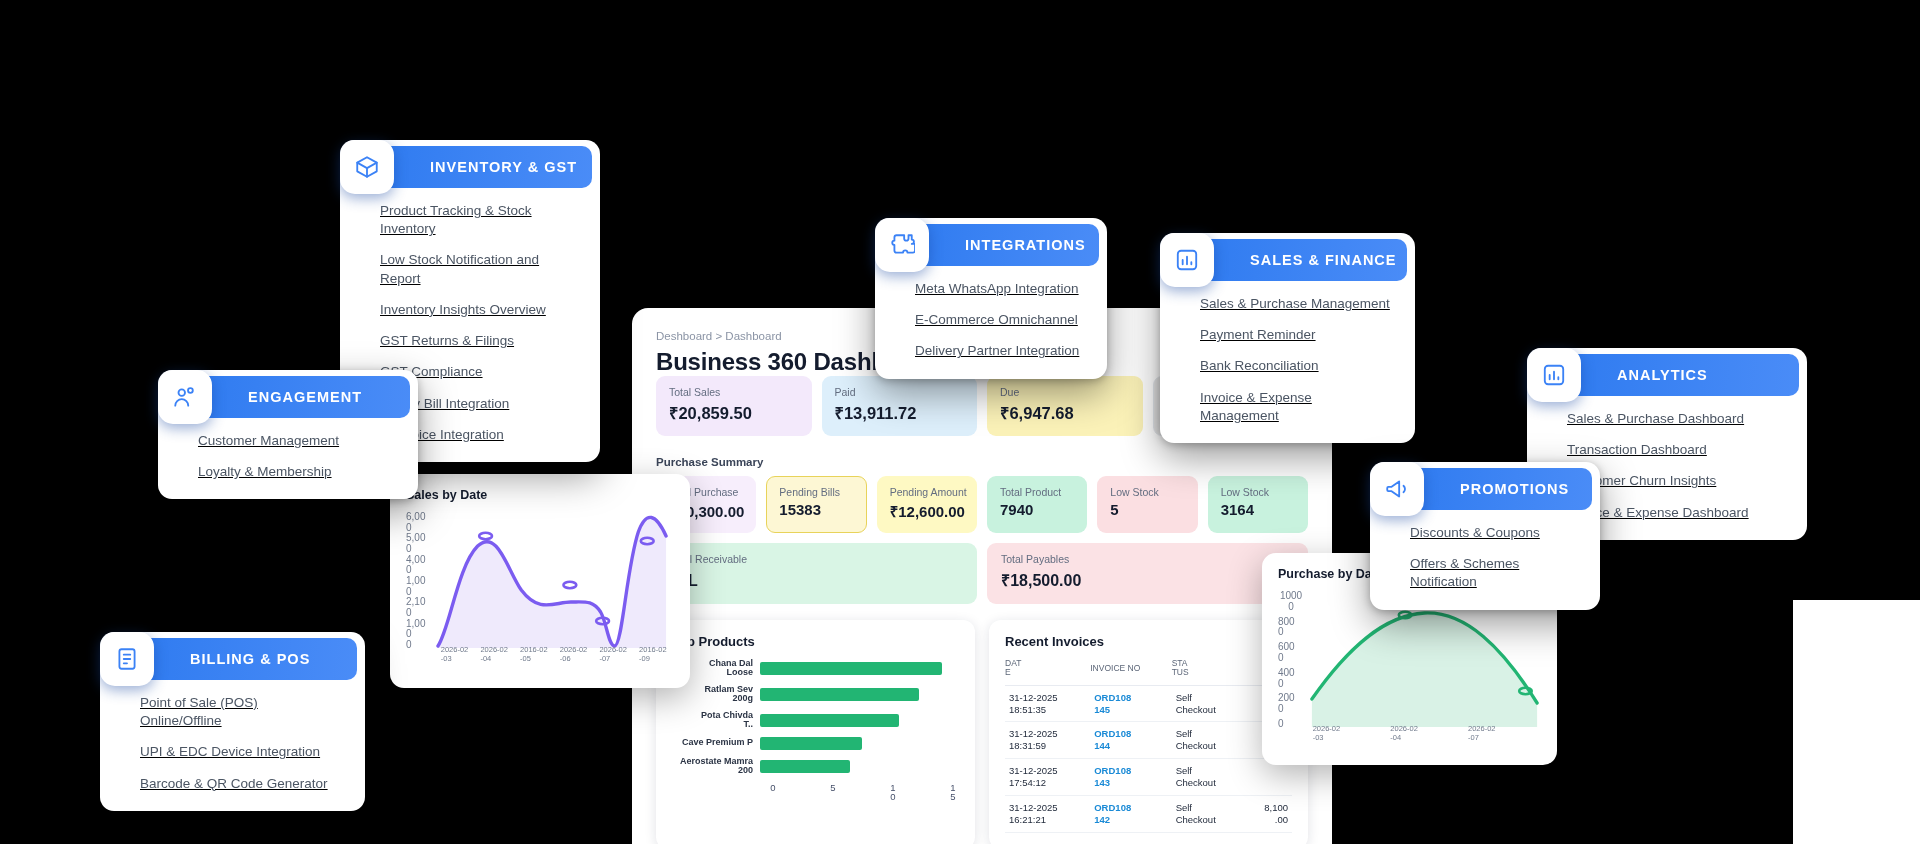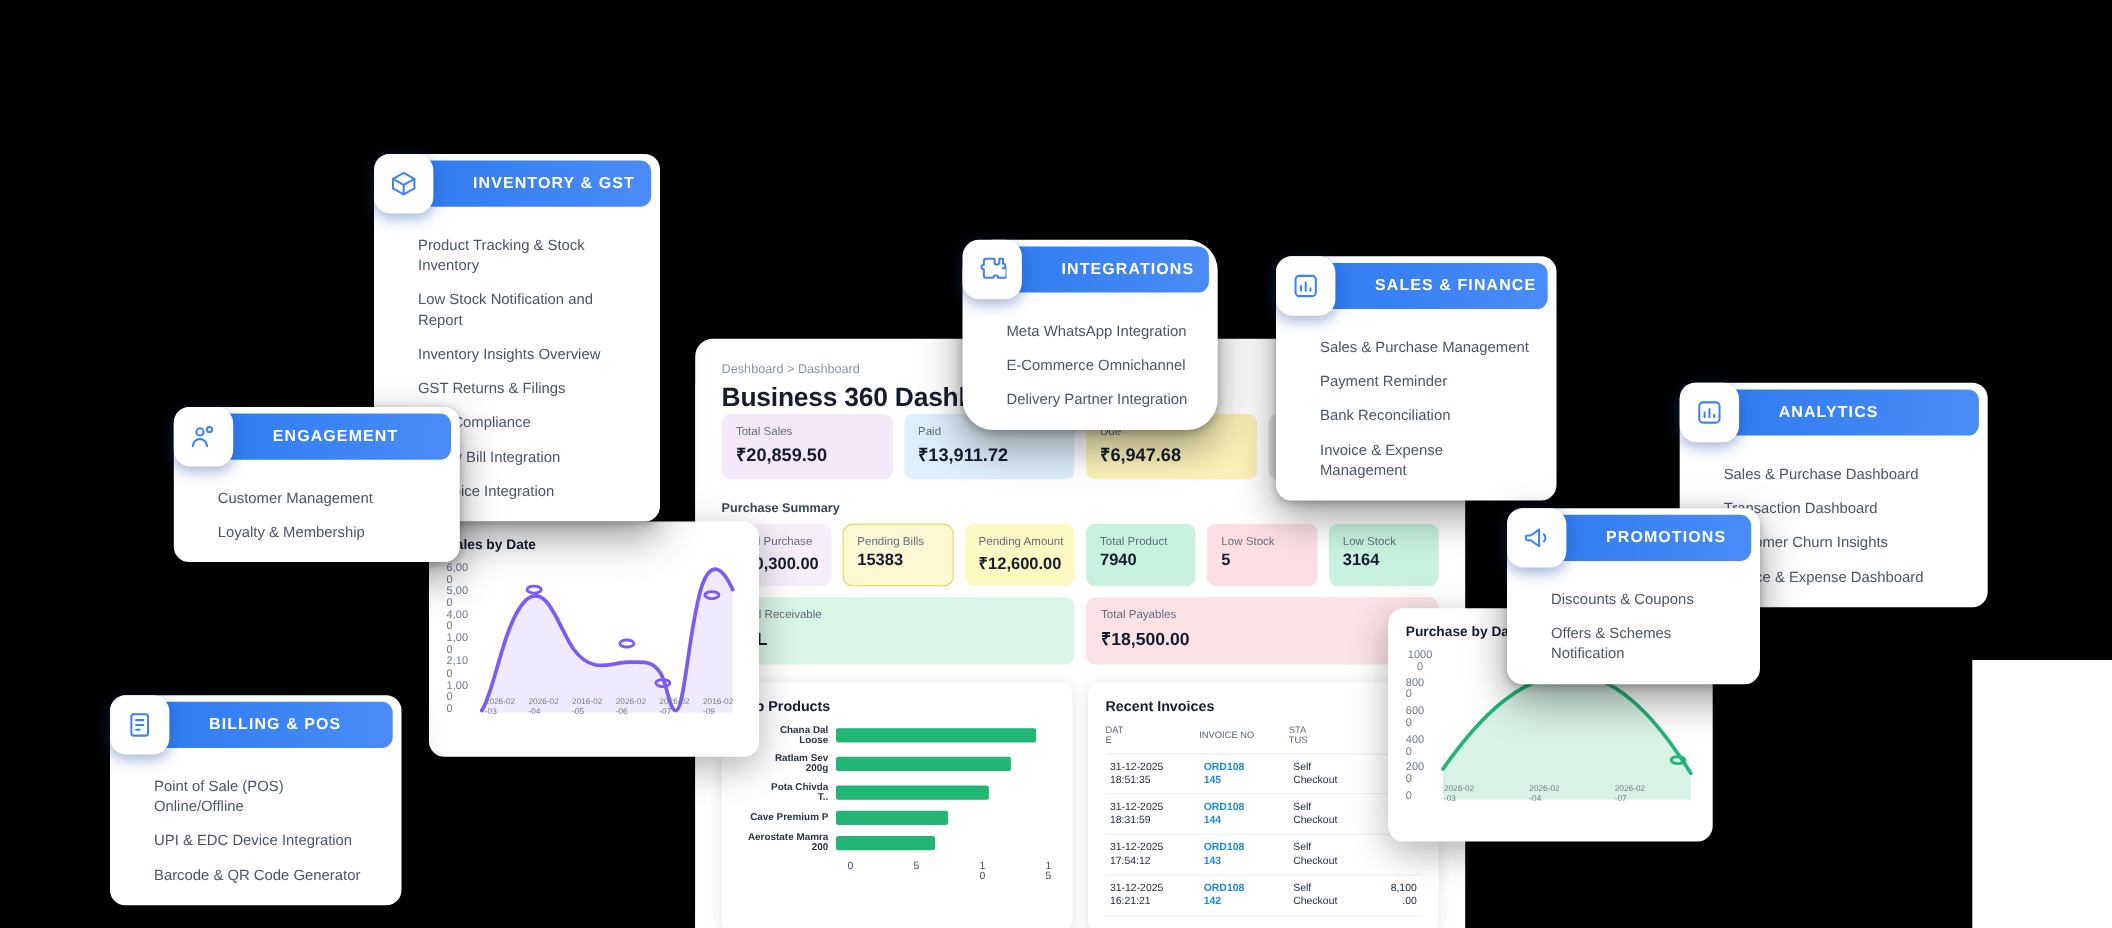--- a/index.html
+++ b/index.html
@@ -33,36 +33,36 @@
     white-space: nowrap;
   }
   .feat-badge {
     position: absolute; left: -34px; top: -6px;
     width: 54px; height: 54px; border-radius: 15px;
     background: #fff;
     box-shadow: 0 4px 14px rgba(25,70,160,.45);
     display: flex; align-items: center; justify-content: center;
   }
   .feat-badge svg { width: 26px; height: 26px; stroke: #3b82f6; fill: none; stroke-width: 1.7; }
-  .feat-list { padding: 26px 22px 16px 40px; }
+  .feat-list { padding: 14px 22px 16px 40px; text-decoration: underline; }
   .feat-list li {
     list-style: none;
     color: #4b5563;
     font-size: 13.5px;
     line-height: 1.35;
     margin-bottom: 13px;
     white-space: pre-line;
   }
   .feat-list li:last-child { margin-bottom: 2px; }
 
   
   #card-inventory  { left: 340px; top: 140px;  width: 260px; }
   #card-engagement { left: 158px; top: 370px;  width: 260px; }
   #card-billing    { left: 100px; top: 632px;  width: 265px; }
-  #card-integrations{ left: 875px; top: 218px; width: 232px; border-radius: 28px; }
+  #card-integrations{ left: 875px; top: 218px; width: 232px; }
   #card-salesfin   { left: 1160px; top: 233px; width: 255px; }
   #card-analytics  { left: 1527px; top: 348px; width: 280px; }
   #card-promotions { left: 1370px; top: 462px; width: 230px; }
   #card-reports    { left: 1557px; top: 683px; width: 250px; }
 
   
   #dash {
     position: absolute; left: 632px; top: 308px;
     width: 700px; height: 536px;
     background: #fff;
@@ -137,21 +137,21 @@
   #chart-purchase { left: 1262px; top: 553px; width: 295px; height: 212px; }
   .cc-title { font-size: 12.5px; font-weight: 700; color: #141c2e; margin-bottom: 6px; }
   .cc-body { position: relative; height: 162px; }
   .cc-yaxis { position: absolute; left: 0; top: 4px; width: 26px; height: 135px; }
   .cc-ytick {
     position: absolute; font-size: 10px; color: #707a8c;
     line-height: 1.08; width: 26px; white-space: pre-line;
   }
   .cc-plot { position: absolute; left: 30px; right: 0; top: 0; height: 140px; }
   .cc-plot svg { width: 100%; height: 100%; display: block; }
-  .cc-xaxis { position: absolute; left: 30px; right: 0; bottom: 12px; height: 24px; }
+  .cc-xaxis { position: absolute; left: 30px; right: 0; bottom: 0; height: 24px; }
   .cc-xtick {
     position: absolute; font-size: 7.5px; color: #707a8c;
     line-height: 1.15; white-space: pre-line;
   }
 
   #whitebar { position: absolute; left: 1793px; top: 600px; width: 127px; height: 244px; background:#fff; }
   #blackbar { position: absolute; left: 0; top: 800px; width: 640px; height: 44px; background:#000; }
 </style>
 </head>
 <body>

